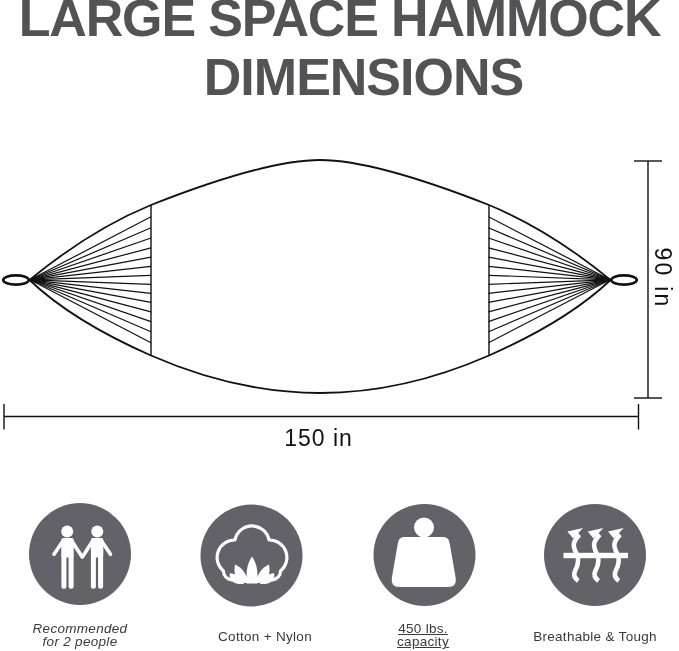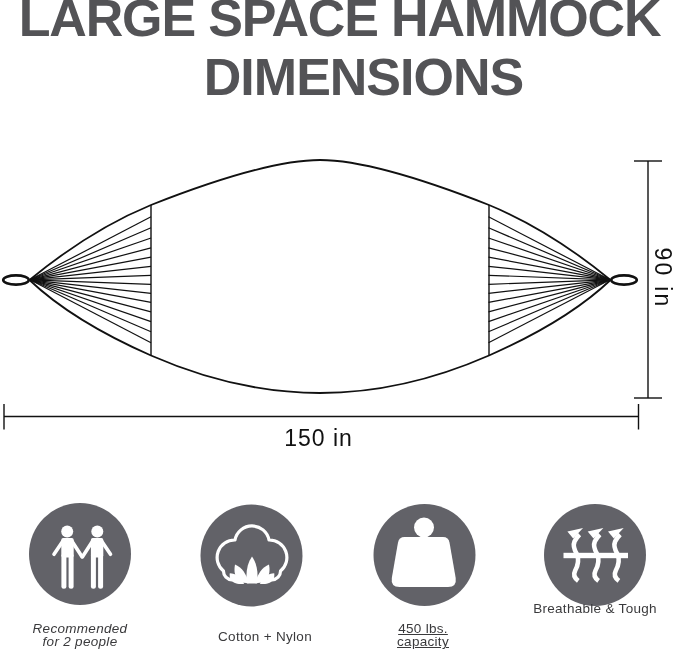--- a/index.html
+++ b/index.html
@@ -133,13 +133,13 @@
     </g>
   </g>
 </svg>
 
 <div class="cap" style="left:0;top:622px;width:160px;font-style:italic;">Recommended<br>for 2 people</div>
 
 <div class="cap" style="left:185px;top:630px;width:160px;">Cotton + Nylon</div>
 
 <div class="cap" style="left:343px;top:622px;width:160px;text-decoration:underline;">450 lbs.<br>capacity</div>
 
-<div class="cap" style="left:515px;top:602px;width:160px;text-align:center;">Breathable &amp; Tough</div>
+<div class="cap" style="left:515px;top:630px;width:160px;text-align:center;">Breathable &amp; Tough</div>
 
 </body></html>

